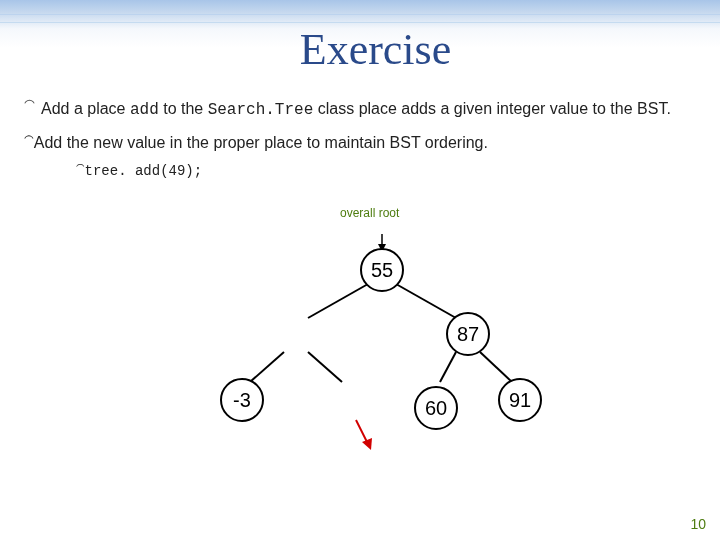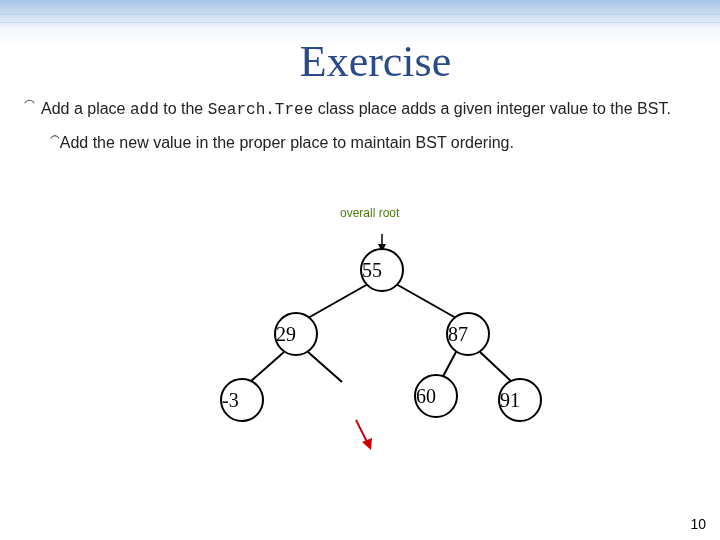--- a/index.html
+++ b/index.html
@@ -26,21 +26,21 @@
   }
   .wave-header::after {
     content: "";
     position: absolute;
     top: 22px; left: 0; right: 0;
     height: 1px;
     border-top: 1px solid #c5dbf0;
   }
   .title {
     position: absolute;
-    top: 36px;
+    top: 24px;
     left: 0; right: 0;
     text-align: center;
     font-family: Georgia, 'Times New Roman', serif;
     font-size: 44px;
     color: #2a4a8a;
     padding-left: 31px;
   }
   .body-text {
     position: absolute;
     top: 96px;
@@ -50,21 +50,21 @@
     color: #222;
     line-height: 1.35;
   }
   .bullet-line { margin-left: 0; }
   .bullet-line .script-bullet {
     font-family: 'Segoe Script', 'Comic Sans MS', cursive;
     font-size: 18px;
     color: #555;
     margin-right: 6px;
   }
-  .sub-bullet { margin-left: 26px; margin-top: 10px; }
+  .sub-bullet { margin-top: 10px; }
   .sub-bullet .script-bullet { font-size: 16px; }
   .sub-sub { margin-left: 52px; margin-top: 8px; font-size: 14px; }
   .sub-sub .script-bullet { font-size: 14px; }
   .mono { font-family: 'Courier New', Courier, monospace; }
   .overall-root {
     position: absolute;
     top: 206px;
     left: 340px;
     font-size: 12px;
     color: #4d7c0f;
@@ -79,52 +79,56 @@
   .node {
     position: absolute;
     width: 44px;
     height: 44px;
     border: 2.5px solid #000;
     border-radius: 50%;
     background: #fff;
     font-size: 20px;
     display: flex;
     align-items: center;
-    font-family: Liberation Serif, serif;
+    justify-content: center;
+    font-family: Liberation Sans, sans-serif;
   }
   .node.new {
     border: 3px solid #d10000;
   }
   svg.edges {
     position: absolute;
     top: 0; left: 0;
     width: 420px;
     height: 260px;
   }
   .page-number {
     position: absolute;
     bottom: 8px;
     right: 14px;
     font-size: 14px;
-    color: #000000;
+    color: #4d7c0f;
   }
 </style>
 </head>
 <body>
 
 <div class="wave-header"></div>
 
 <div class="title">Exercise</div>
 
 <div class="body-text">
   <div class="bullet-line">
     <span class="script-bullet">⁀</span><span>Add a place </span><span class="mono">add</span><span> to the </span><span class="mono">Search.Tree</span><span> class place adds a given integer value to the BST.</span>
   </div>
   <div class="sub-bullet">
     <span class="script-bullet">⁀</span><span>Add the new value in the proper place to maintain BST ordering.</span>
+  </div>
+  <div class="sub-sub">
+    <span class="script-bullet">⁀</span><span class="mono">tree. add(49);</span>
   </div>
 </div>
 
 <div class="overall-root">overall root</div>
 
 <div class="tree">
   <svg class="edges">
 
     <line x1="232" y1="0" x2="232" y2="14" stroke="#000" stroke-width="1.5"></line>
     <polygon points="232,18 228,10 236,10" fill="#000"></polygon>
@@ -141,30 +145,27 @@
 
     <line x1="330" y1="118" x2="362" y2="148" stroke="#000" stroke-width="2"></line>
 
     <line x1="206" y1="186" x2="218" y2="210" stroke="#d10000" stroke-width="2"></line>
     <polygon points="221,216 212,208 222,204" fill="#d10000"></polygon>
   </svg>
 
   <div class="node" style="left:210px; top:14px;">
       <span>55</span>
     </div>
-  <div class="node" style="left:124px; top:78px;">
-      <span>29</span>
-    </div>
   <div class="node" style="left:296px; top:78px;">
       <span>87</span>
     </div>
   <div class="node" style="left:70px; top:144px;">
       <span>-3</span>
     </div>
-  <div class="node" style="left:264px; top:140px;">
+  <div class="node" style="left:264px; top:152px;">
       <span>60</span>
     </div>
   <div class="node" style="left:348px; top:144px;">
       <span>91</span>
     </div>
 </div>
 
 <div class="page-number">10</div>
 
 </body></html>

